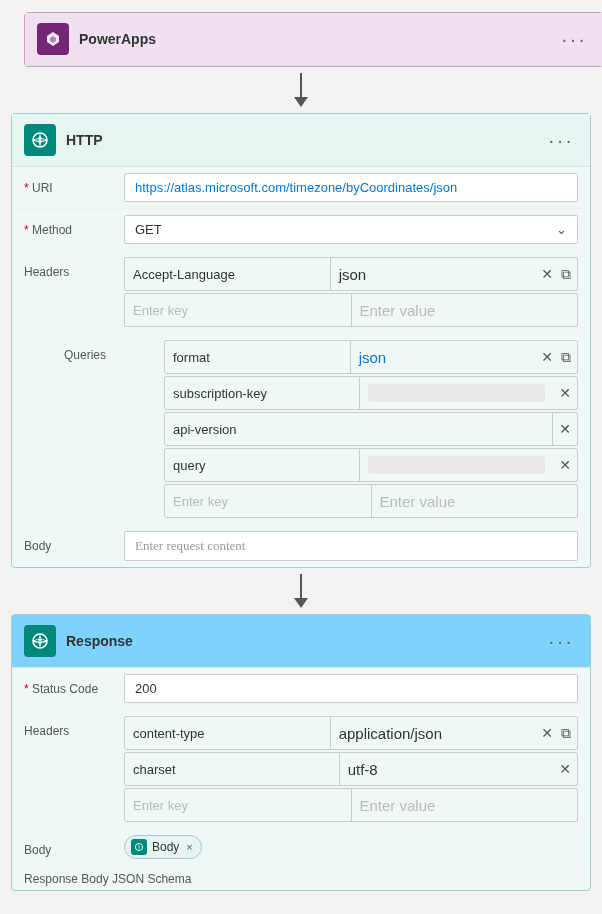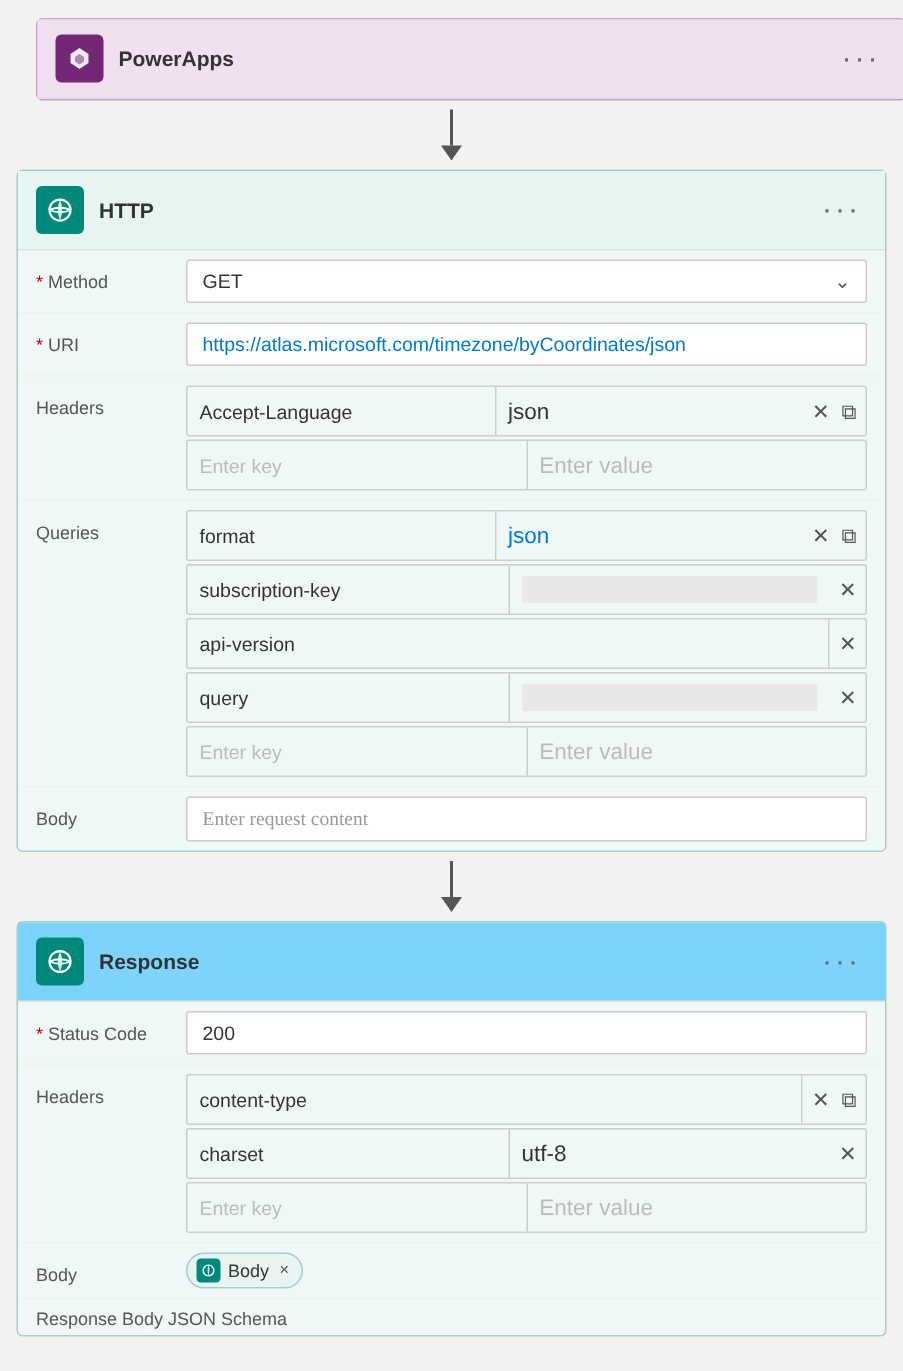--- a/index.html
+++ b/index.html
@@ -362,36 +362,36 @@
           <path d="M3 10 Q10 7 17 10" stroke="white" stroke-width="1.2" fill="none"></path>
         </svg>
       </div>
       <span class="card-header-title">HTTP</span>
       <span class="card-header-dots">···</span>
     </div>
 
     <div class="card-body">
 
       <div class="form-row">
+        <div class="form-label required">URI</div>
+        <div class="form-field">
+          <div class="text-field">https://atlas.microsoft.com/timezone/byCoordinates/json</div>
+        </div>
+      </div>
+
+      <div class="form-row">
         <div class="form-label required">Method</div>
         <div class="form-field">
           <div class="dropdown-field">
             <span>GET</span>
             <span class="dropdown-chevron">⌄</span>
           </div>
         </div>
       </div>
 
-      <div class="form-row">
-        <div class="form-label required">URI</div>
-        <div class="form-field">
-          <div class="text-field">https://atlas.microsoft.com/timezone/byCoordinates/json</div>
-        </div>
-      </div>
-
       <div class="form-row" style="align-items:flex-start;">
         <div class="form-label" style="padding-top:8px;">Headers</div>
         <div class="form-field">
 
           <div class="kv-row">
             <div class="kv-key">Accept-Language</div>
             <div class="kv-value">json</div>
             <div class="kv-actions">
               <button class="kv-action-btn">✕</button>
               <button class="kv-action-btn">⧉</button>
@@ -399,21 +399,21 @@
           </div>
 
           <div class="kv-row">
             <div class="kv-key placeholder-text" style="color:#bbb;">Enter key</div>
             <div class="kv-value placeholder-text" style="color:#bbb;">Enter value</div>
           </div>
         </div>
       </div>
 
       <div class="form-row" style="align-items:flex-start;">
-        <div class="form-label" style="padding-top:8px;">Queries</div>
+        <div class="form-label" style="padding-top:8px;margin-left:40px;">Queries</div>
         <div class="form-field">
 
           <div class="kv-row">
             <div class="kv-key">format</div>
             <div class="kv-value blue-text">json</div>
             <div class="kv-actions">
               <button class="kv-action-btn">✕</button>
               <button class="kv-action-btn">⧉</button>
             </div>
           </div>
@@ -490,20 +490,21 @@
           <div class="status-code-field">200</div>
         </div>
       </div>
 
       <div class="form-row" style="align-items:flex-start;">
         <div class="form-label" style="padding-top:8px;">Headers</div>
         <div class="form-field">
 
           <div class="kv-row">
             <div class="kv-key">content-type</div>
+            <div class="kv-value">application/json</div>
             <div class="kv-actions">
               <button class="kv-action-btn">✕</button>
               <button class="kv-action-btn">⧉</button>
             </div>
           </div>
 
           <div class="kv-row">
             <div class="kv-key">charset</div>
             <div class="kv-value">utf-8</div>
             <div class="kv-actions">

